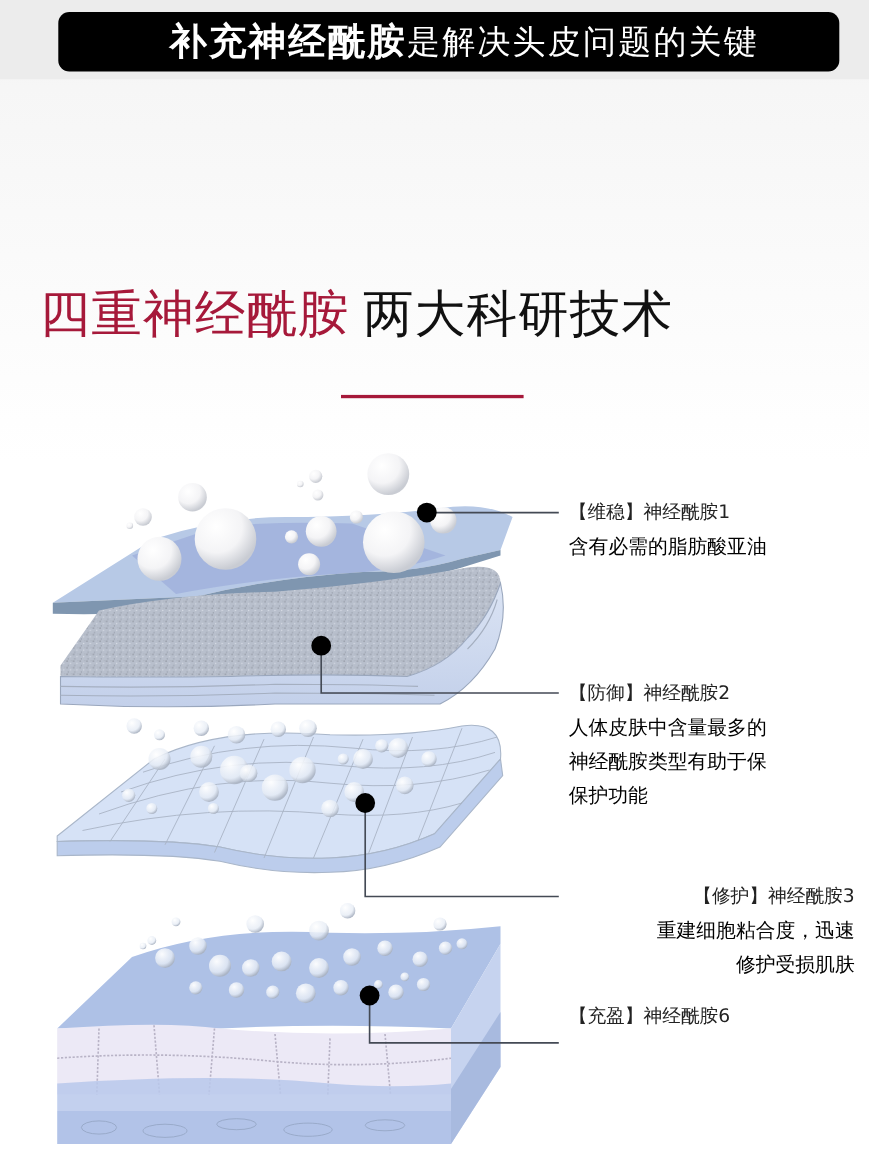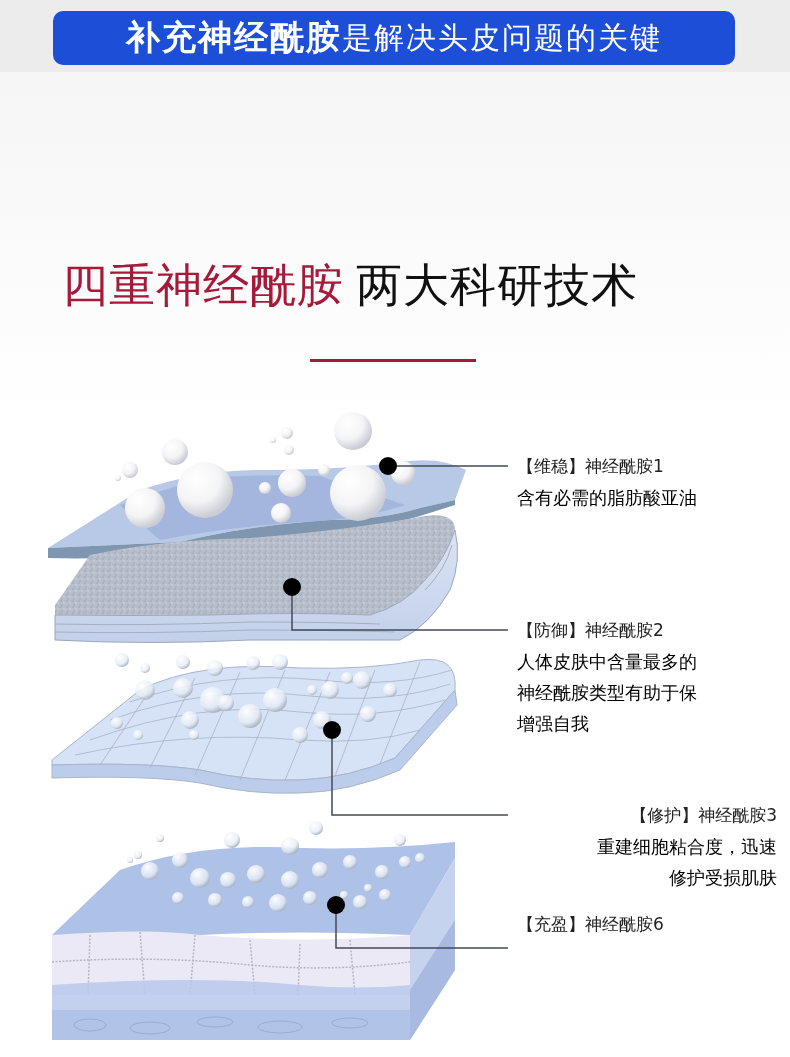--- a/index.html
+++ b/index.html
@@ -6,29 +6,29 @@
   body {
     width: 790px; height: 1057px; overflow: hidden; position: relative;
     background: linear-gradient(180deg, #f2f2f2 0px, #f6f6f6 80px, #ffffff 420px, #ffffff 100%);
     font-family: "DejaVu Sans", "Liberation Sans", sans-serif;
   }
   .top-band {
     position: absolute; left: 0; top: 0; width: 790px; height: 72px; background: #ececec;
   }
   .banner {
     position: absolute; left: 53px; top: 11px; width: 682px; height: 54px;
-    background: #1d4ed8; border-radius: 10px;
+    background: #000000; border-radius: 10px;
     display: flex; align-items: center; justify-content: center;
-    color: #ffffff; letter-spacing: 2px;
+    color: #ffffff; letter-spacing: 2px; padding-left: 28px;
   }
   .banner .strong { font-size: 34px; font-weight: bold; }
   .banner .light { font-size: 30px; font-weight: normal; }
   .heading {
     position: absolute; left: 0; top: 255px; width: 648px; text-align: center;
-    font-size: 46px; letter-spacing: 1px; white-space: nowrap; padding-left: 26px;
+    font-size: 46px; letter-spacing: 1px; white-space: nowrap;
   }
   .heading .red { color: #a6193a; }
   .heading .black { color: #111111; margin-left: 12px; }
   .divider {
     position: absolute; left: 310px; top: 359px; width: 166px; height: 3px; background: #a6193a;
   }
   .art { position: absolute; left: 0; top: 400px; }
   .label-block { position: absolute; left: 517px; width: 260px; }
   .label-title { font-size: 17px; color: #222; line-height: 24px; white-space: nowrap; }
   .label-desc { font-size: 18px; color: #000000; line-height: 31px; margin-top: 4px; }
@@ -226,21 +226,21 @@
   <div class="label-desc">
     <div>含有必需的脂肪酸亚油</div>
   </div>
 </div>
 
 <div class="label-block" style="top:618px;">
   <div class="label-title">【防御】神经酰胺2</div>
   <div class="label-desc">
     <div>人体皮肤中含量最多的</div>
     <div>神经酰胺类型有助于保</div>
-    <div>增强自我</div>
+    <div>保护功能</div>
   </div>
 </div>
 
 <div class="label-block" style="top:803px;text-align:right;">
   <div class="label-title">【修护】神经酰胺3</div>
   <div class="label-desc">
     <div>重建细胞粘合度，迅速</div>
     <div>修护受损肌肤</div>
   </div>
 </div>

